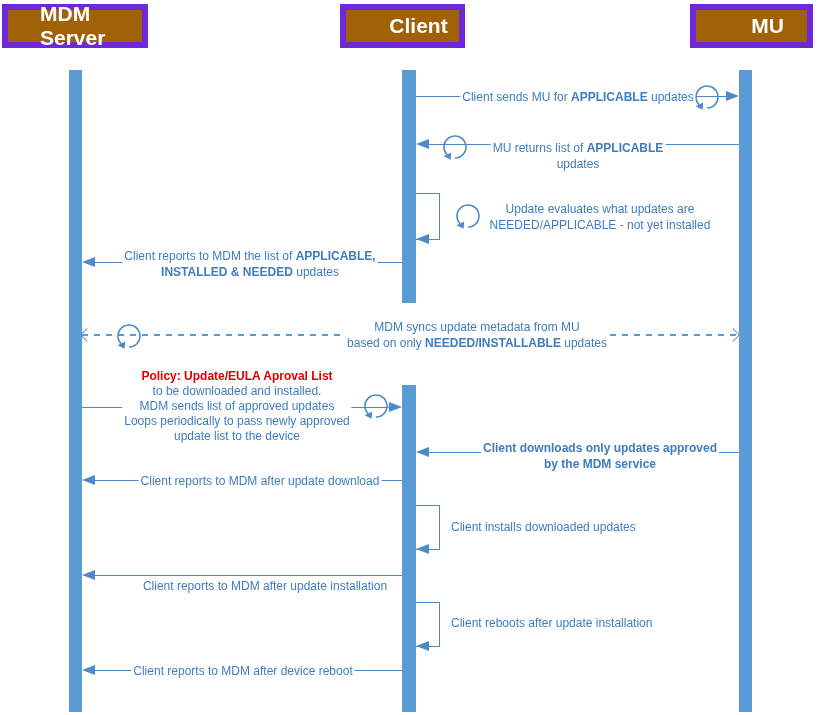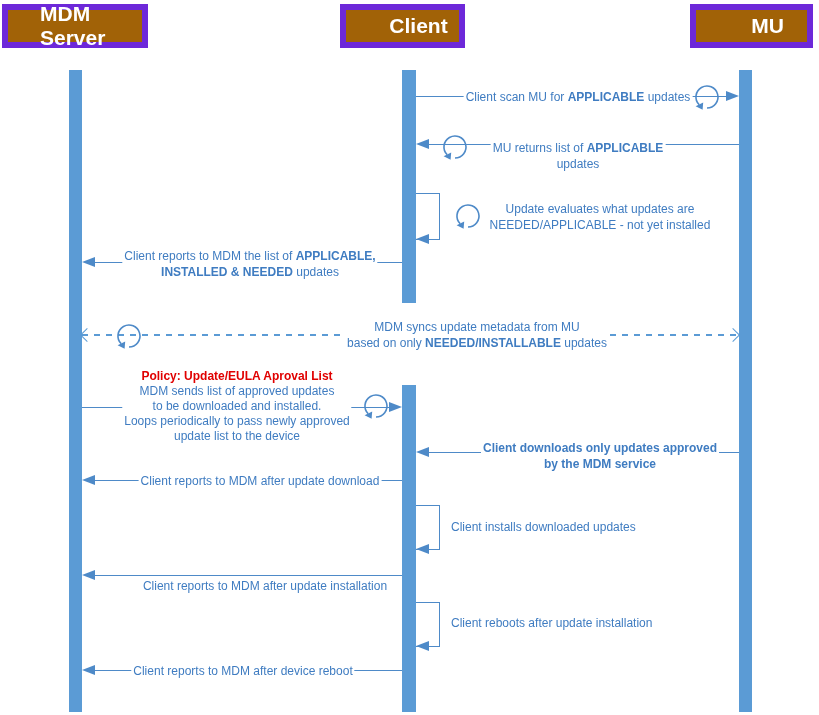--- a/index.html
+++ b/index.html
@@ -64,21 +64,21 @@
   <div class="bar" style="left:69px;top:70px;width:13px;height:642px;"></div>
   <div class="bar" style="left:402px;top:70px;width:14px;height:233px;"></div>
   <div class="bar" style="left:402px;top:385px;width:14px;height:327px;"></div>
   <div class="bar" style="left:739px;top:70px;width:13px;height:642px;"></div>
 
   <div class="line" style="left:416px;top:96px;width:311px;"></div>
   <div class="arrR" style="left:726px;top:91px;"></div>
   <svg class="icon" style="left:690px;top:80px;" width="34" height="34">
       <use href="#loopArrow"></use>
     </svg>
-  <div class="lbl c" style="left:578px;top:89px;"><span>Client scan MU for </span><b>APPLICABLE</b><span> updates</span></div>
+  <div class="lbl c" style="left:578px;top:89px;"><span>Client sends MU for </span><b>APPLICABLE</b><span> updates</span></div>
 
   <div class="line" style="left:429px;top:144px;width:310px;"></div>
   <div class="arrL" style="left:416px;top:139px;"></div>
   <svg class="icon" style="left:438px;top:130px;" width="34" height="34">
       <use href="#loopArrow"></use>
     </svg>
   <div class="lbl c" style="left:578px;top:140px;">
     <div><span>MU returns list of </span><b>APPLICABLE</b></div>
     <div>updates</div>
   </div>
@@ -111,22 +111,22 @@
     <div><span>based on only </span><b>NEEDED/INSTALLABLE</b><span> updates</span></div>
   </div>
 
   <div class="line" style="left:82px;top:407px;width:309px;"></div>
   <div class="arrR" style="left:389px;top:402px;"></div>
   <svg class="icon" style="left:359px;top:389px;" width="34" height="34">
       <use href="#loopArrow"></use>
     </svg>
   <div class="lbl c tight" style="left:237px;top:369px;">
     <div class="policy-title">Policy: Update/EULA Aproval List</div>
+    <div>to be downloaded and installed.</div>
     <div>MDM sends list of approved updates</div>
-    <div>to be downloaded and installed.</div>
     <div>Loops periodically to pass newly approved</div>
     <div>update list to the device</div>
   </div>
 
   <div class="line" style="left:429px;top:452px;width:310px;"></div>
   <div class="arrL" style="left:416px;top:447px;"></div>
   <div class="lbl c" style="left:600px;top:440px;font-weight:bold;">
     <div>Client downloads only updates approved</div>
     <div>by the MDM service</div>
   </div>

